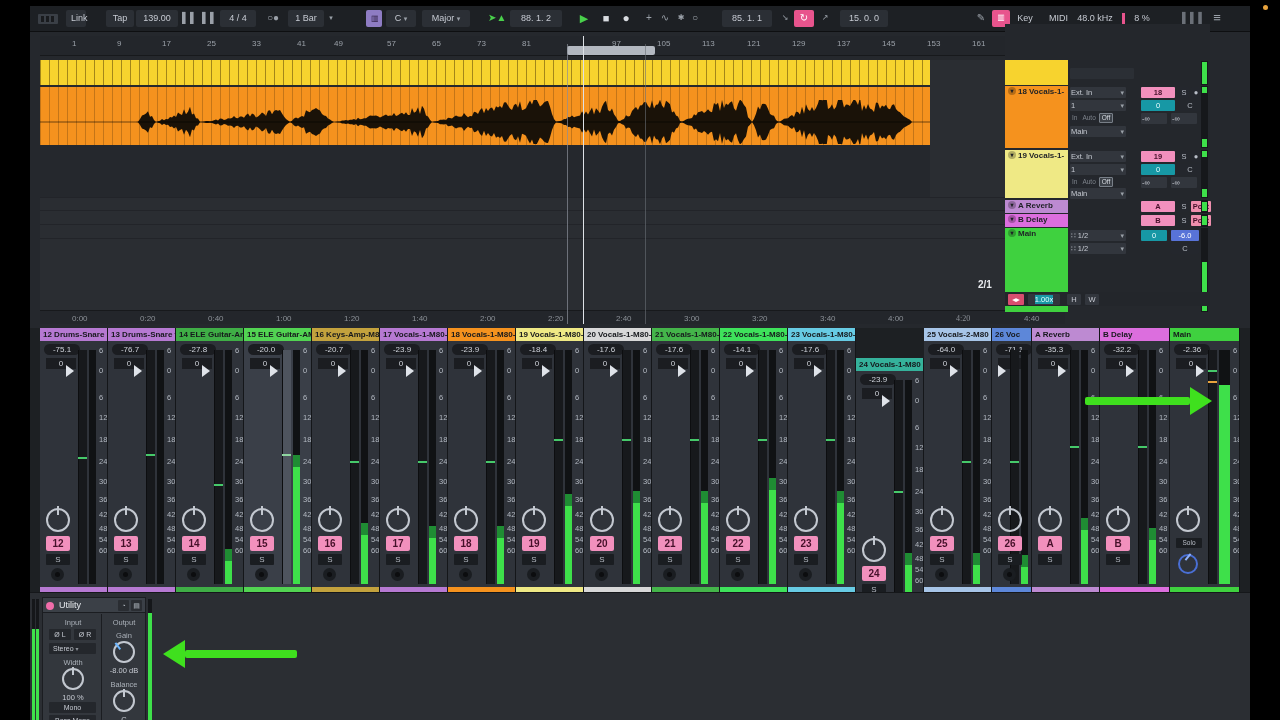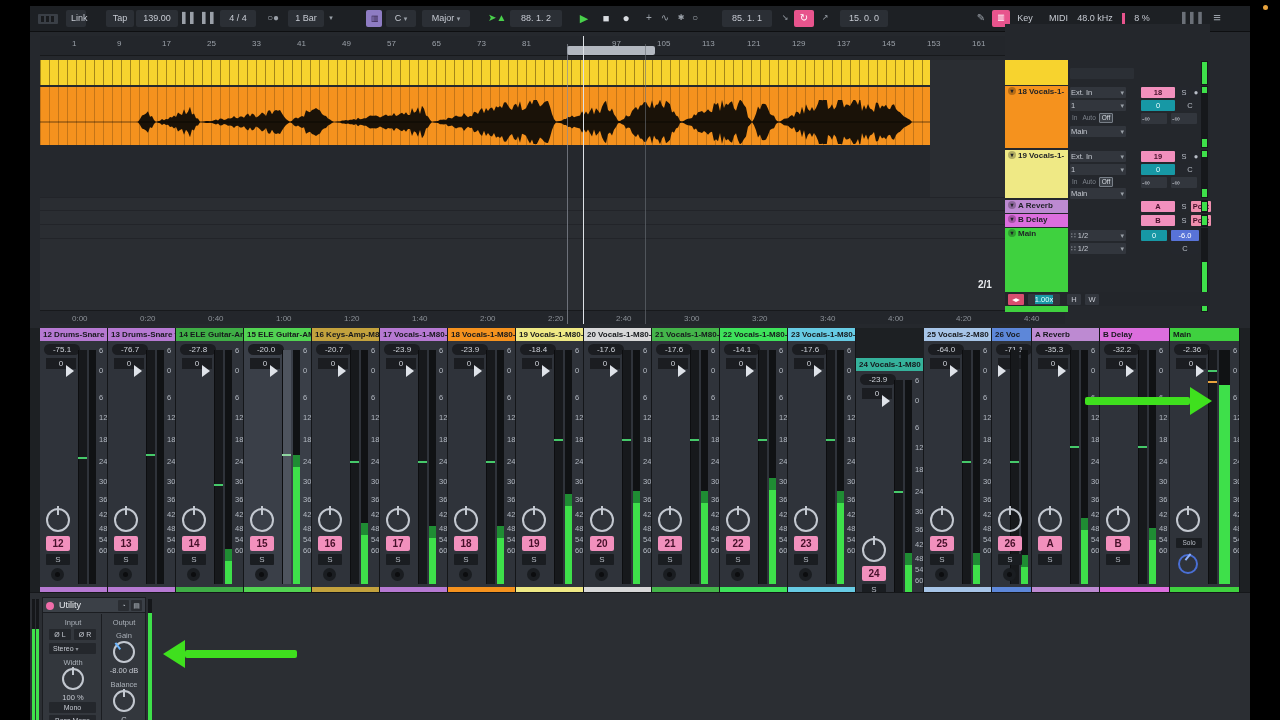--- a/index.html
+++ b/index.html
@@ -181,21 +181,21 @@
 
   <div class="arr">
     <div class="ruler" id="bar-ruler">
       <div class="loopbrace" style="left:527px;width:88px"></div>
     <span class="barnum" style="left: 32px;">1</span>
         <span class="barnum" style="left: 77px;">9</span>
         <span class="barnum" style="left: 122px;">17</span>
         <span class="barnum" style="left: 167px;">25</span>
         <span class="barnum" style="left: 212px;">33</span>
         <span class="barnum" style="left: 257px;">41</span>
-        <span class="barnum" style="left: 302px;">49</span>
+        <span class="barnum" style="left: 294px;">49</span>
         <span class="barnum" style="left: 347px;">57</span>
         <span class="barnum" style="left: 392px;">65</span>
         <span class="barnum" style="left: 437px;">73</span>
         <span class="barnum" style="left: 482px;">81</span>
         <span class="barnum" style="left: 515px; margin-top: 28px;">89</span>
         <span class="barnum" style="left: 572px;">97</span>
         <span class="barnum" style="left: 617px;">105</span>
         <span class="barnum" style="left: 662px;">113</span>
         <span class="barnum" style="left: 707px;">121</span>
         <span class="barnum" style="left: 752px;">129</span>
@@ -245,21 +245,21 @@
         <span class="timelabel" style="left: 236px;">1:00</span>
         <span class="timelabel" style="left: 304px;">1:20</span>
         <span class="timelabel" style="left: 372px;">1:40</span>
         <span class="timelabel" style="left: 440px;">2:00</span>
         <span class="timelabel" style="left: 508px;">2:20</span>
         <span class="timelabel" style="left: 576px;">2:40</span>
         <span class="timelabel" style="left: 644px;">3:00</span>
         <span class="timelabel" style="left: 712px;">3:20</span>
         <span class="timelabel" style="left: 780px;">3:40</span>
         <span class="timelabel" style="left: 848px;">4:00</span>
-        <span class="timelabel" style="left: 916px;">4:20</span>
+        <span class="timelabel" style="left: 916px; font-family: Liberation Serif, serif;">4:20</span>
         <span class="timelabel" style="left: 984px;">4:40</span>
       </div>
 
     <div class="vline" style="left:537px;top:12px;height:280px;background:#8a8f98;opacity:.7"></div>
     <div class="vline" style="left:553px;top:4px;height:288px;background:#dde1e6"></div>
     <div class="vline" style="left:615px;top:12px;height:280px;background:#6a6f77;opacity:.6"></div>
   </div>
 
   <div class="panel" id="track-panel">
     <div class="prow" style="top:36px;height:25px">

